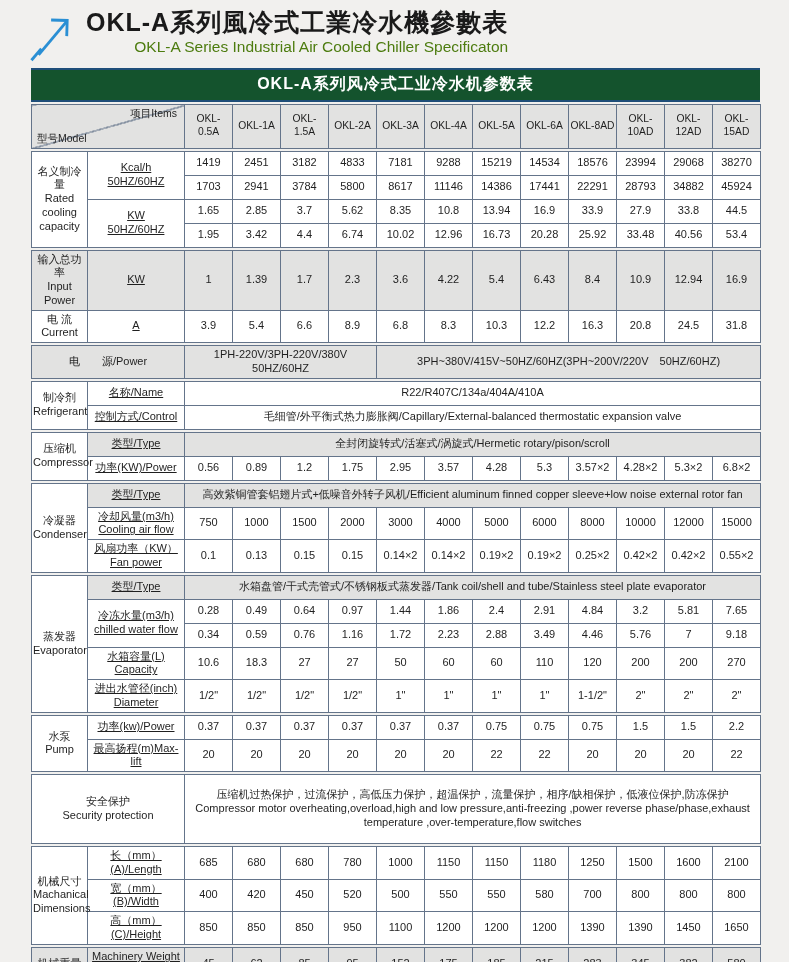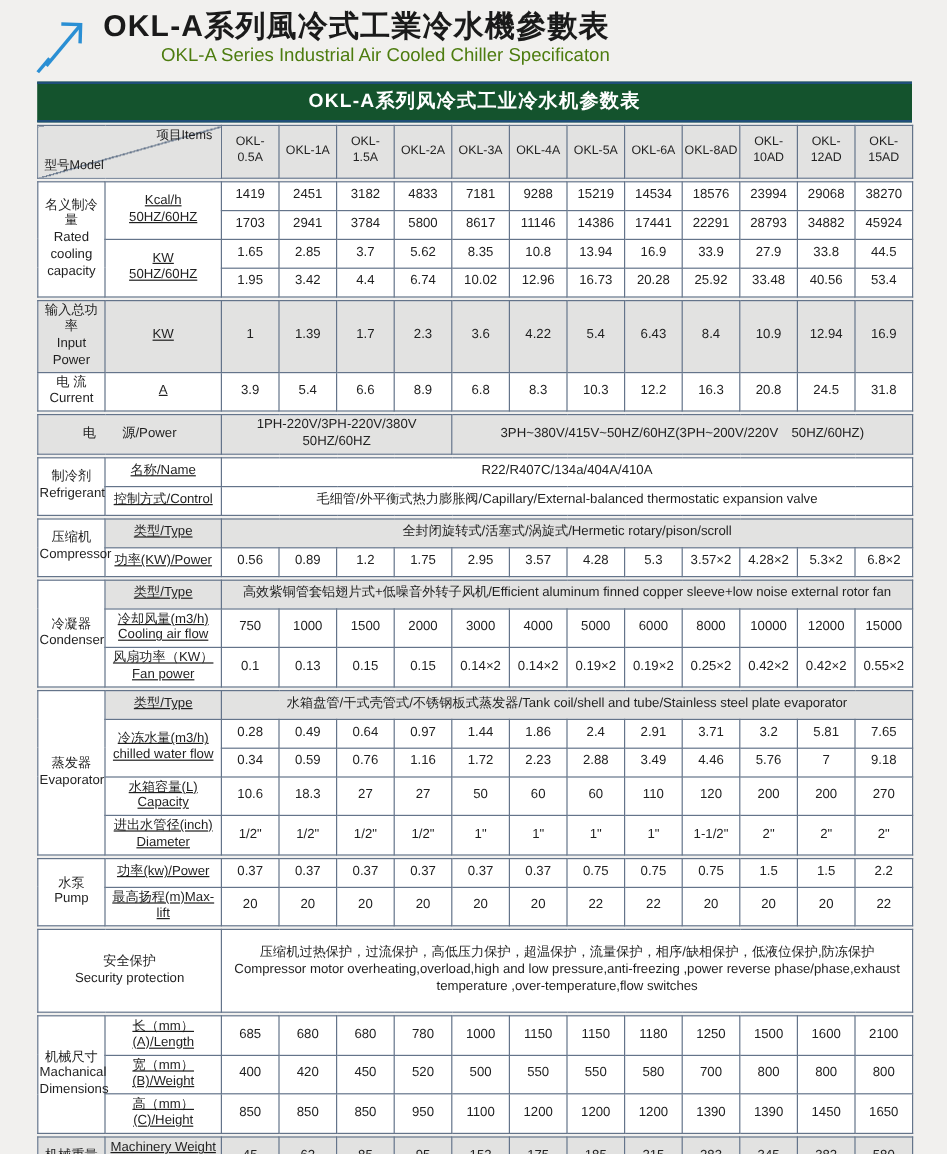--- a/index.html
+++ b/index.html
@@ -349,21 +349,21 @@
       <td class="sub" rowspan="2">冷冻水量(m3/h)
 chilled water flow</td>
     <td class="val">0.28</td>
           <td class="val">0.49</td>
           <td class="val">0.64</td>
           <td class="val">0.97</td>
           <td class="val">1.44</td>
           <td class="val">1.86</td>
           <td class="val">2.4</td>
           <td class="val">2.91</td>
-          <td class="val">3.71</td>
+          <td class="val">4.84</td>
           <td class="val">3.2</td>
           <td class="val">5.81</td>
           <td class="val">7.65</td>
         </tr>
     <tr>
           <td class="val">0.34</td>
           <td class="val">0.59</td>
           <td class="val">0.76</td>
           <td class="val">1.16</td>
           <td class="val">1.72</td>
@@ -487,21 +487,21 @@
           <td class="val">1000</td>
           <td class="val">1150</td>
           <td class="val">1150</td>
           <td class="val">1180</td>
           <td class="val">1250</td>
           <td class="val">1500</td>
           <td class="val">1600</td>
           <td class="val">2100</td>
         </tr>
     <tr>
-      <td class="sub">宽（mm）(B)/Weight</td>
+      <td class="sub">宽（mm）(B)/Width</td>
     <td class="val">400</td>
           <td class="val">420</td>
           <td class="val">450</td>
           <td class="val">520</td>
           <td class="val">500</td>
           <td class="val">550</td>
           <td class="val">550</td>
           <td class="val">580</td>
           <td class="val">700</td>
           <td class="val">800</td>

